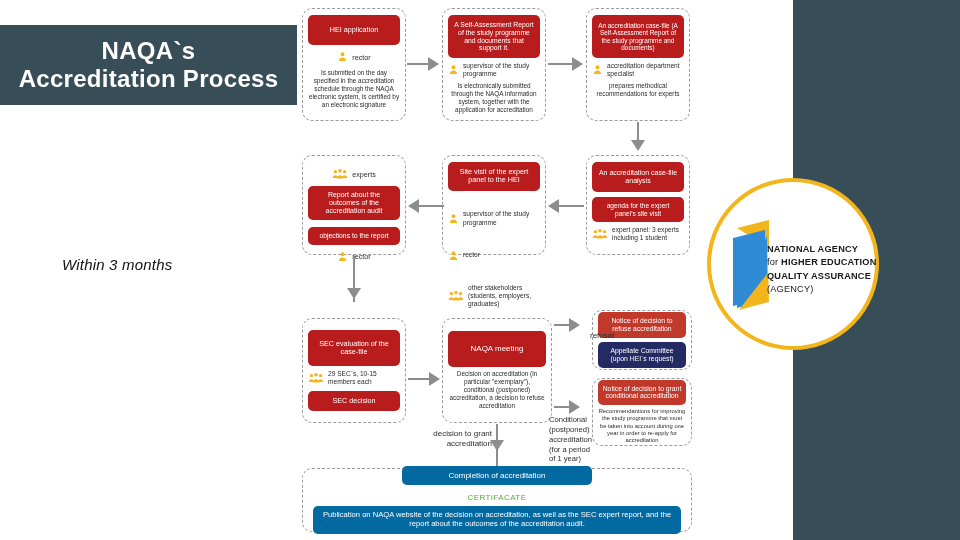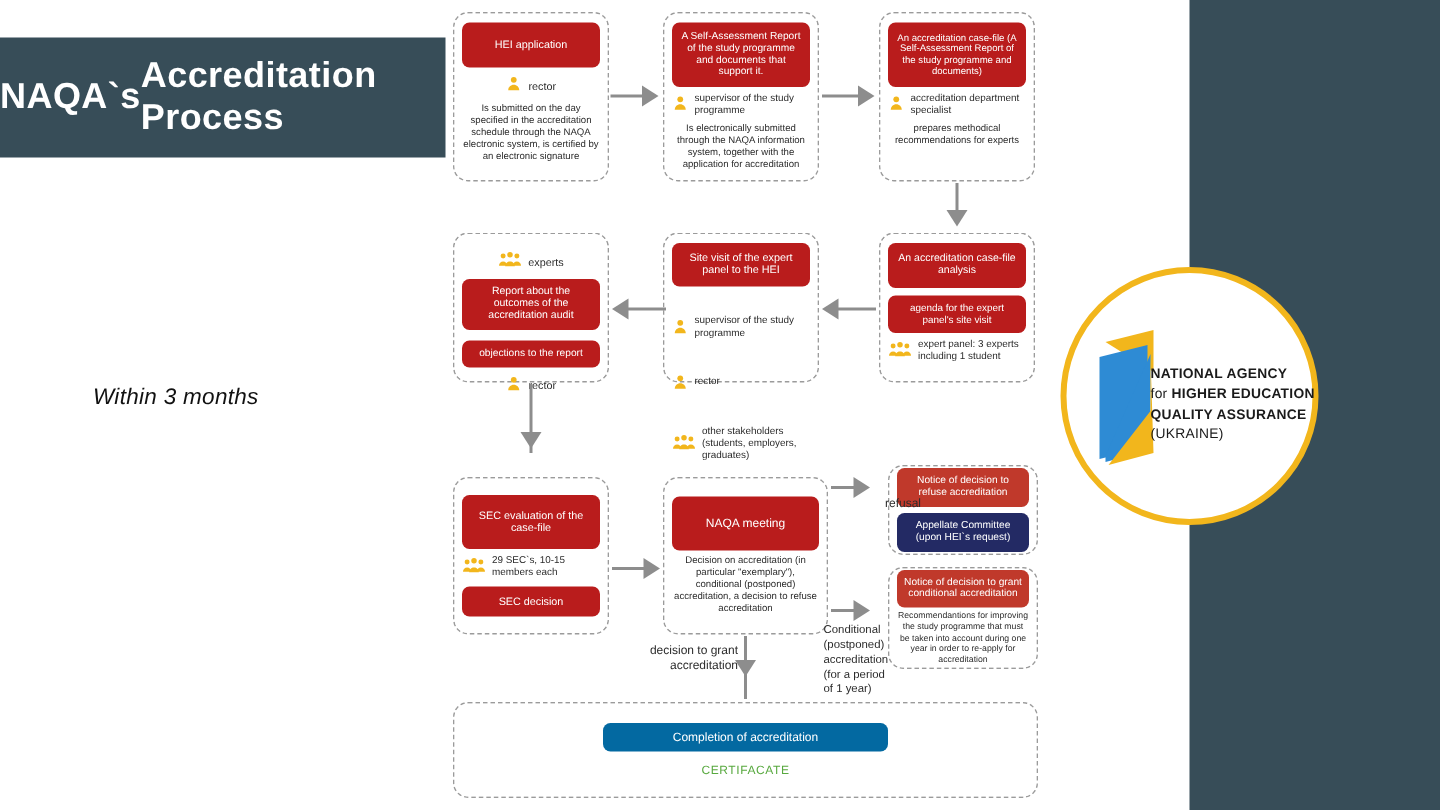--- a/index.html
+++ b/index.html
@@ -12,21 +12,21 @@
   }
   
   #right-panel{
     position:absolute;left:793px;top:0;width:167px;height:540px;
     background:#374d58;
   }
   
   #title-bar{
     position:absolute;left:0;top:25px;width:297px;height:80px;
     background:#374d58;
-    display:flex;flex-direction:row;align-items:center;justify-content:center;
+    display:flex;flex-direction:column;align-items:center;justify-content:center;
     color:#ffffff;
   }
   #title-bar .t1{font-size:24px;font-weight:bold;line-height:1.18;letter-spacing:.3px;}
   #title-bar .t2{font-size:24px;font-weight:bold;line-height:1.18;letter-spacing:.3px;}
   
   #within-label{
     position:absolute;left:62px;top:256px;
     font-size:15px;font-style:italic;color:#111;
     letter-spacing:.2px;
   }
@@ -286,30 +286,31 @@
   <div class="arrow-head ah-right" style="left:569px;top:400px;"></div>
   <div class="edge-label" style="left:549px;top:415px;width:46px;font-size:7.6px;">Conditional (postponed) accreditation (for a period of 1 year)</div>
 
   <div class="arrow-line" style="left:496px;top:424px;width:2px;height:42px;"></div>
   <div class="arrow-head ah-down" style="left:490px;top:440px;"></div>
   <div class="edge-label" style="left:424px;top:429px;width:68px;text-align:right;">decision to grant accreditation</div>
 
   <div class="node" style="left:302px;top:468px;width:390px;height:64px;justify-content:center;">
     <div class="chip green" style="font-size:8px;padding:5px 4px;width:190px;">Completion of accreditation</div>
     <div id="cert-label">CERTIFACATE</div>
+    <div class="chip green" style="font-size:7.6px;padding:5px 8px;margin-top:4px;width:368px;">Publication on NAQA website of the decision on accreditation, as well as the SEC expert report, and the report about the outcomes of the accreditation audit.</div>
   </div>
 </div>
 
 <div id="logo">
   <div class="ring"></div>
   <svg class="logo-inner" viewBox="0 0 172 172">
     <polygon points="30,50 62,42 62,70" fill="#f2b61c"></polygon>
     <polygon points="26,60 58,52 58,120 26,128" fill="#2e8bd4"></polygon>
     <polygon points="60,58 60,122 30,130 30,126" fill="#2e8bd4"></polygon>
     <polygon points="60,60 62,124 32,132 60,96" fill="#f2b61c"></polygon>
   </svg>
   <div class="logo-text">
     <div>NATIONAL AGENCY</div>
     <div><span class="lt-light">for </span><span>HIGHER EDUCATION</span></div>
     <div>QUALITY ASSURANCE</div>
-    <div class="lt-light">(UKRAINE)</div>
+    <div class="lt-light">(AGENCY)</div>
   </div>
 </div>
 
 </body></html>

